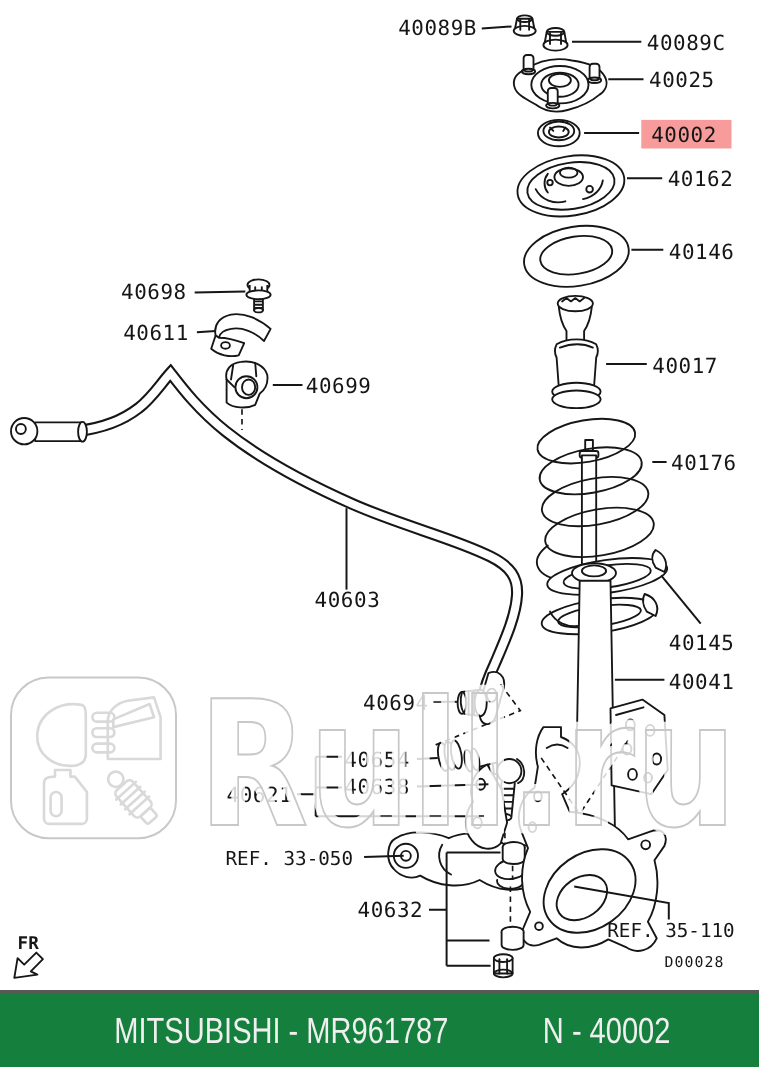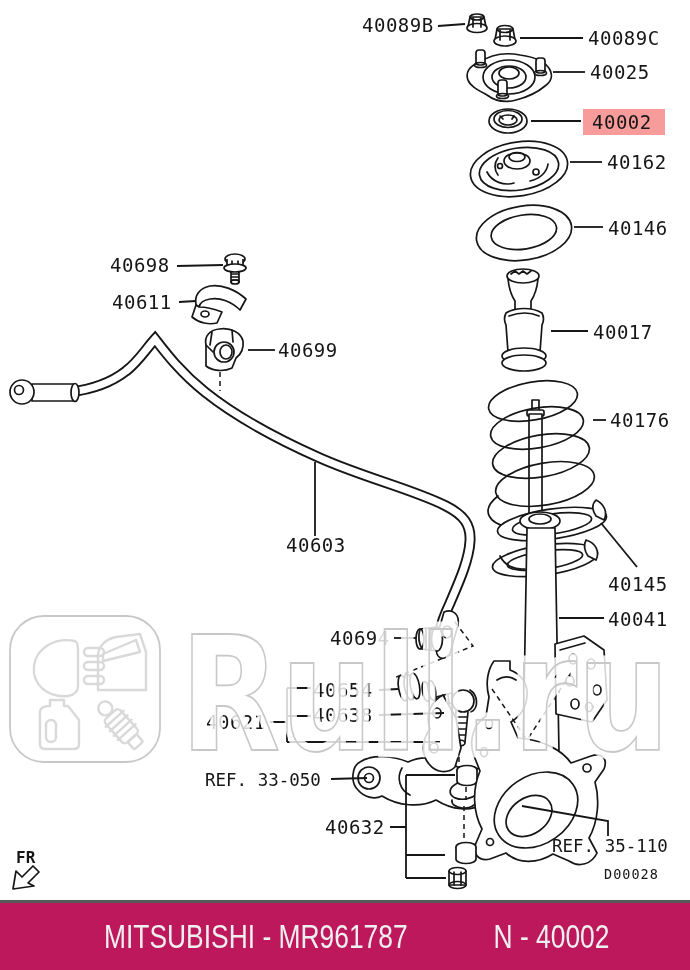--- a/index.html
+++ b/index.html
@@ -11,21 +11,21 @@
   .lbl-small{font-family:"DejaVu Sans Mono", monospace;font-size:13.5px;fill:#161616;letter-spacing:1px;}
   .lbl-fr{font-family:"DejaVu Sans Mono", monospace;font-size:16px;fill:#161616;font-weight:bold;}
   .ln{stroke:#161616;stroke-width:1.8;fill:none;}
   .pt{stroke:#161616;stroke-width:1.7;fill:none;stroke-linecap:round;stroke-linejoin:round;}
   .ptw{stroke:#161616;stroke-width:1.7;fill:#ffffff;stroke-linejoin:round;}
   .dash{stroke:#161616;stroke-width:1.5;fill:none;stroke-dasharray:5 4;}
   .wm-glow{stroke:rgba(255,255,255,0.82);stroke-width:15;fill:none;}
   .wm-line{stroke:#c8c8c8;stroke-width:1.8;fill:rgba(255,255,255,0.0);}
   .wm-icon{stroke:#d9d9d9;stroke-width:2.4;fill:none;stroke-linejoin:round;stroke-linecap:round;}
   .wm-text{font-family:"DejaVu Sans", sans-serif;font-weight:bold;}
-  .footer{position:absolute;left:0;top:900px;width:690px;height:70px;background:#be185d;
+  .footer{position:absolute;left:0;top:900px;width:690px;height:70px;background:#15803d;
           border-top:3px solid #585858;box-sizing:border-box;display:flex;align-items:center;
           justify-content:center;gap:34px;}
   .footer span{font-family:"Liberation Sans", sans-serif;font-size:33px;color:#efefef;
           display:inline-block;transform:scaleX(0.8);white-space:nowrap;}
 </style>
 </head>
 <body>
 
 <div id="stage">
 <svg width="690" height="900" viewBox="0 0 690 900">

